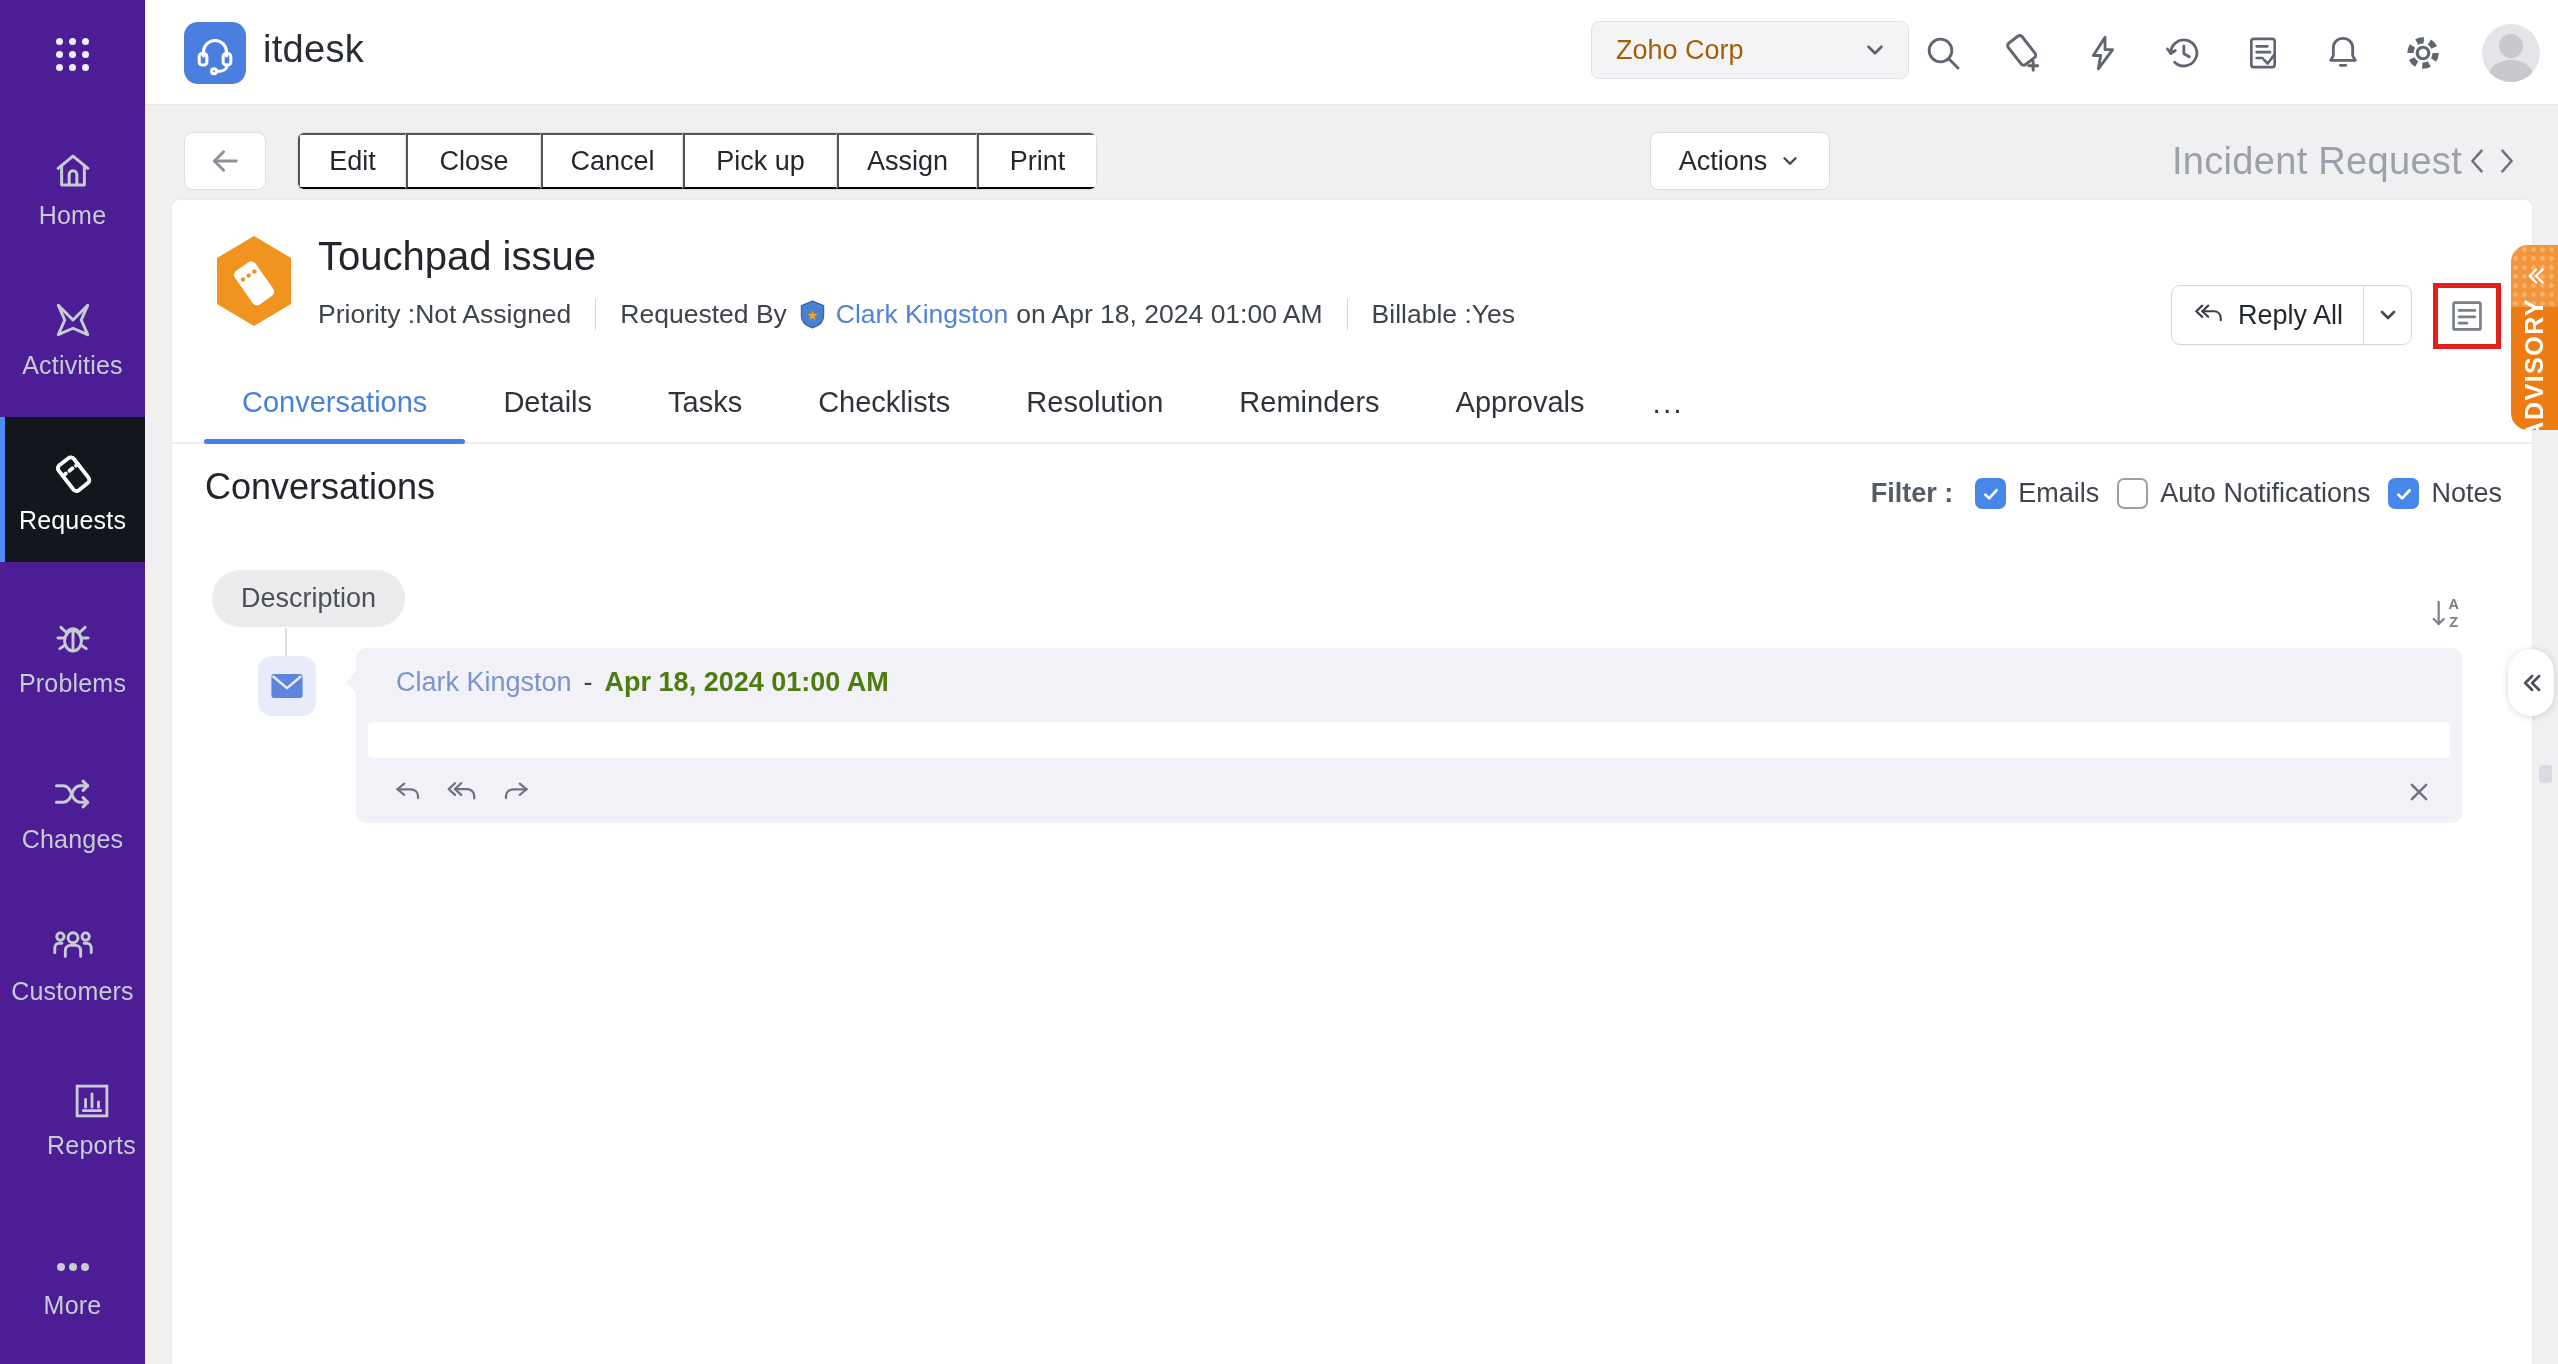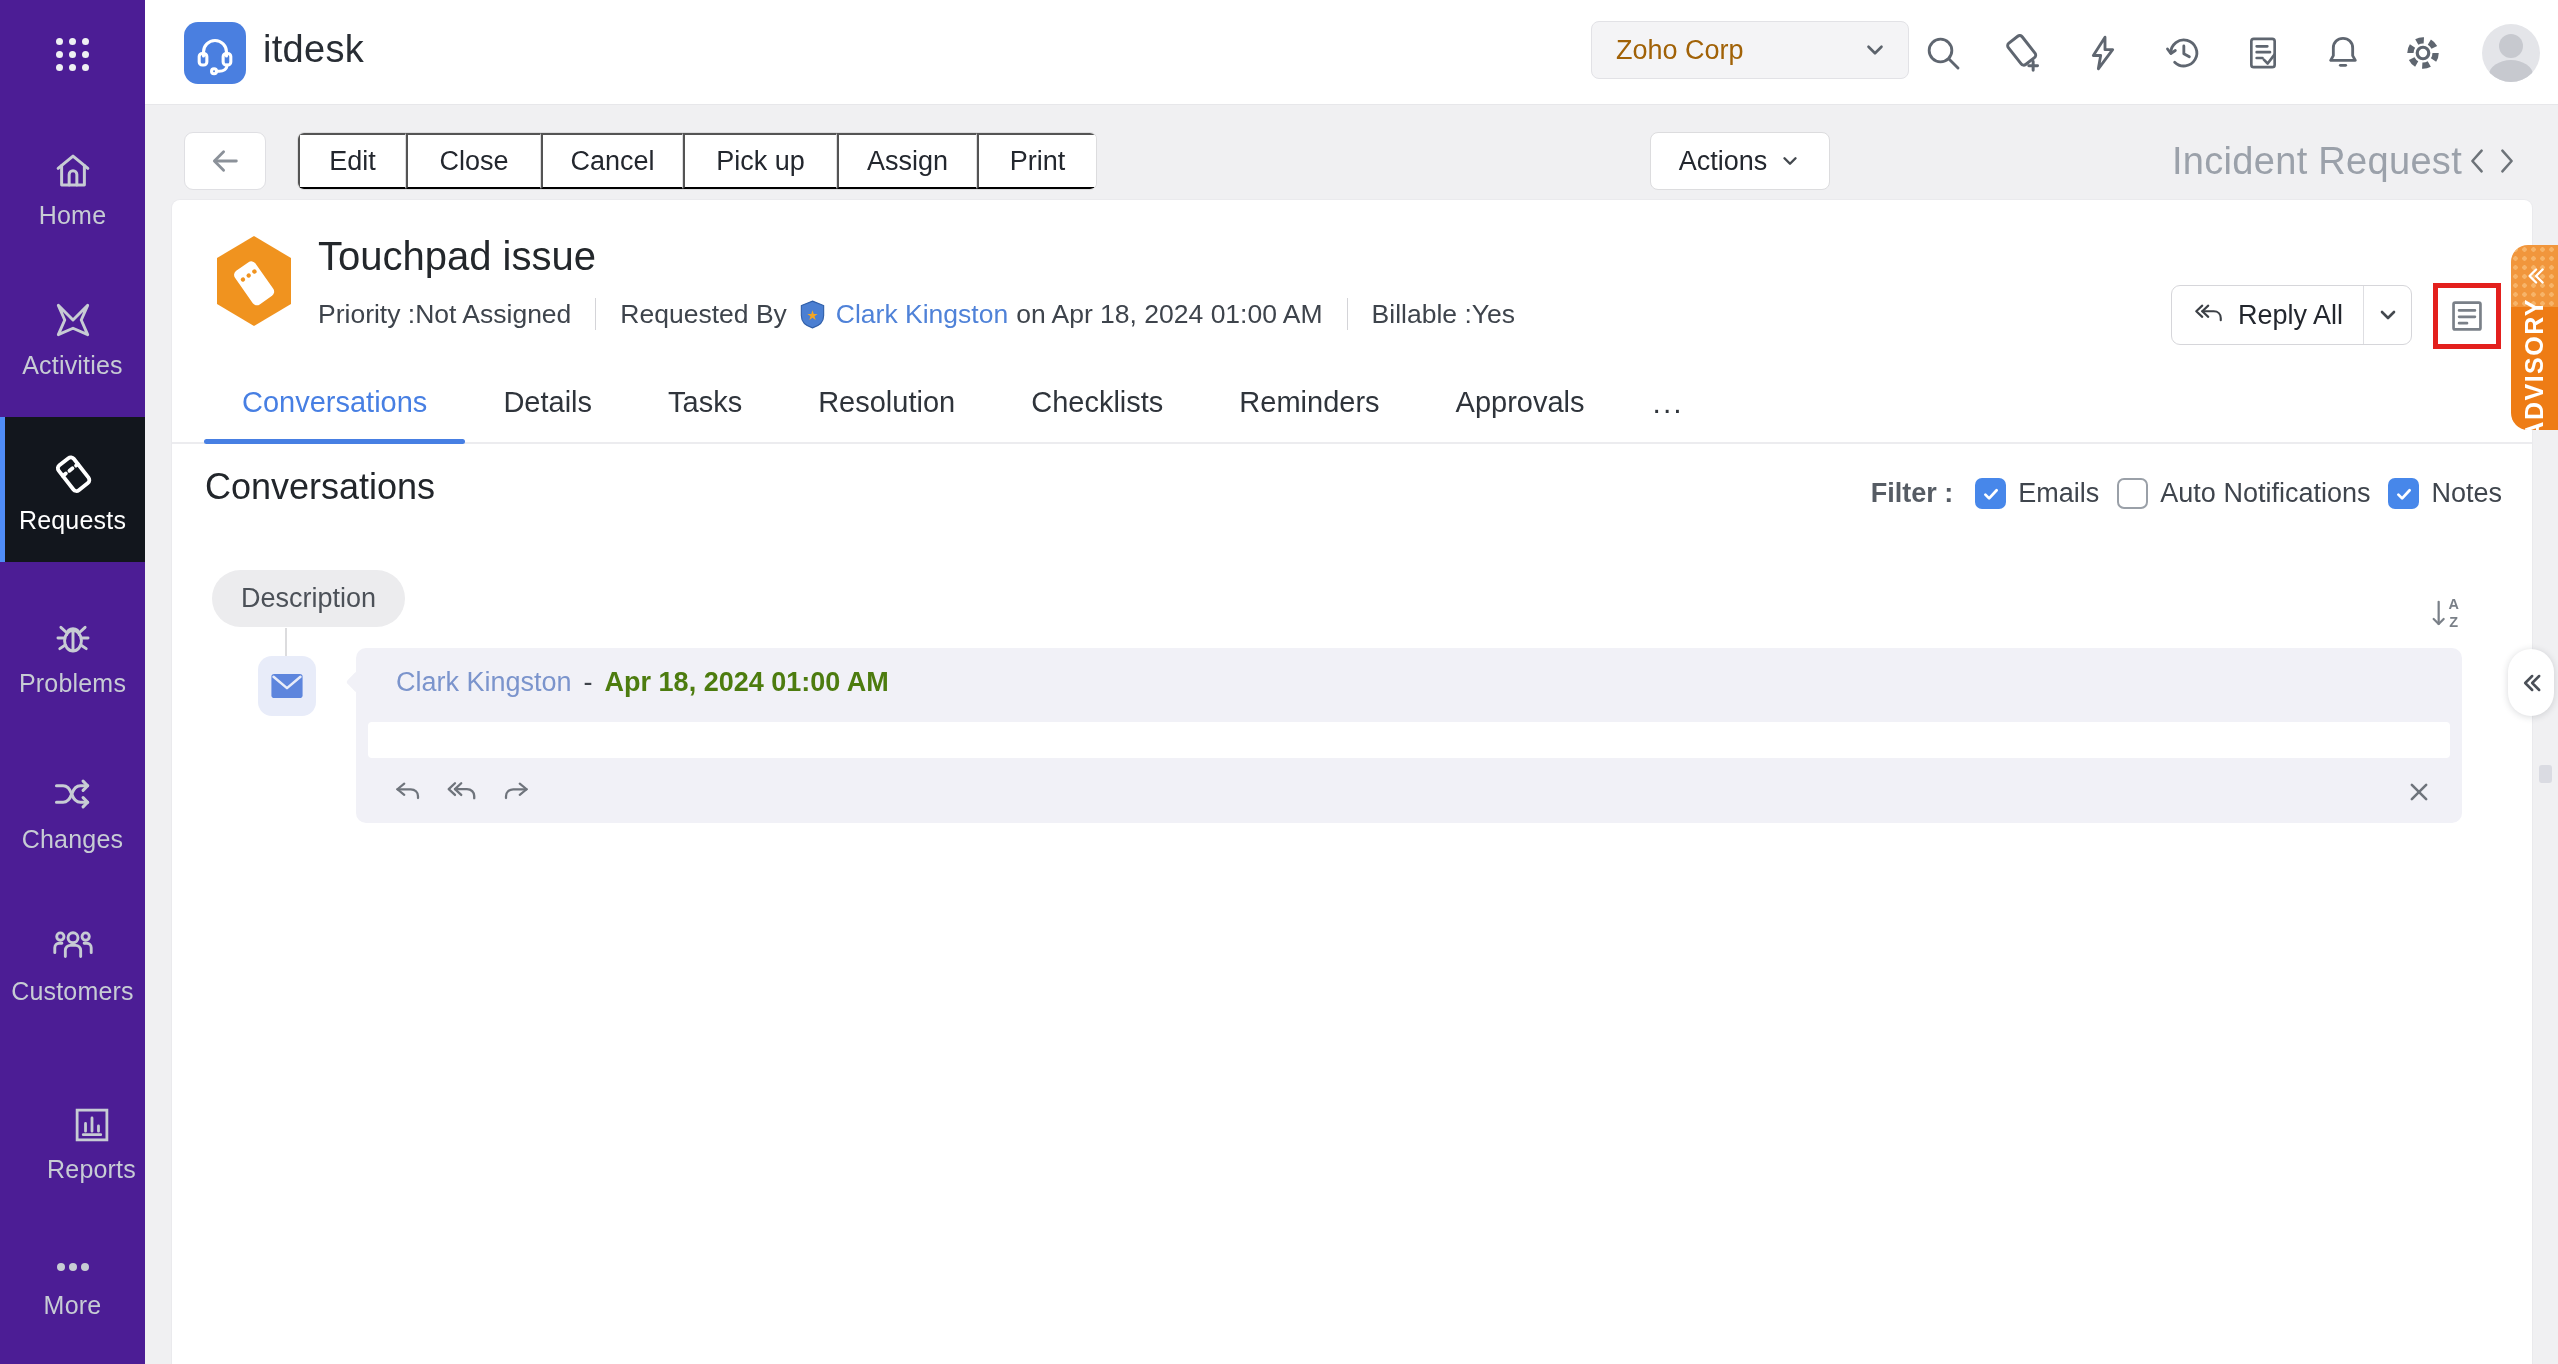--- a/index.html
+++ b/index.html
@@ -179,21 +179,21 @@
           <path d="M8 18v-3.2a2.6 2.6 0 0 1 2.6-2.6h2.8A2.6 2.6 0 0 1 16 14.8V18"></path>
           <circle cx="5.4" cy="7.6" r="1.9"></circle>
           <path d="M2.5 16v-2.6c0-1.3 1-2.3 2.3-2.3h1.4"></path>
           <circle cx="18.6" cy="7.6" r="1.9"></circle>
           <path d="M21.5 16v-2.6c0-1.3-1-2.3-2.3-2.3h-1.4"></path>
         </svg>
       </span>
     <span class="nlabel">Customers</span>
   </div>
 
-  <div class="nav-item" style="top:1104px;padding-left:38px;">
+  <div class="nav-item" style="top:1080px;padding-left:38px;">
     <span class="nico">
         <svg width="42" height="42" viewBox="0 0 24 24" fill="none" stroke="currentColor" stroke-width="1.6" stroke-linecap="round">
           <rect x="3.5" y="3.5" width="17" height="17"></rect>
           <path d="M8.3 15.5v-4.4M12 15.5V8M15.7 15.5v-3M7 17.5h10"></path>
         </svg>
       </span>
     <span class="nlabel">Reports</span>
   </div>
 
   <div class="nav-item" style="top:1252px;">
@@ -375,22 +375,22 @@
             <rect x="3.5" y="3.5" width="17" height="17" rx="1"></rect>
             <path d="M7 8.5h10M7 12.5h10M7 16.5h5"></path>
           </svg>
       </span>
     </div>
 
     <nav class="tabs">
       <span class="tab active">Conversations</span>
       <span class="tab">Details</span>
       <span class="tab">Tasks</span>
+      <span class="tab">Checklists</span>
       <span class="tab">Resolution</span>
-      <span class="tab">Checklists</span>
       <span class="tab">Reminders</span>
       <span class="tab">Approvals</span>
       <span class="tab more">...</span>
     </nav>
 
     <h2 class="conv-heading">Conversations</h2>
 
     <div class="filters">
       <span class="flabel">Filter :</span>
       <span class="fopt">

